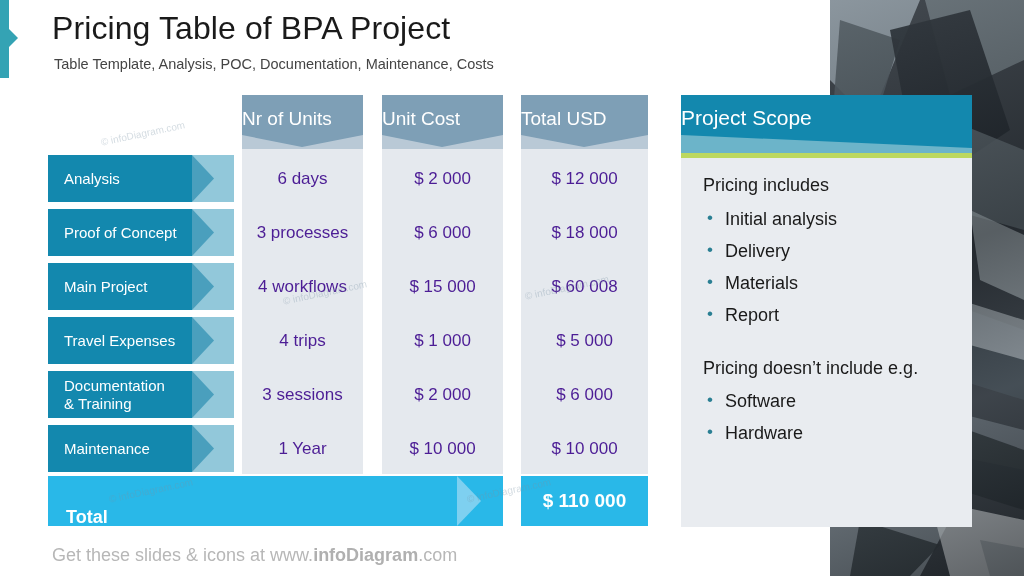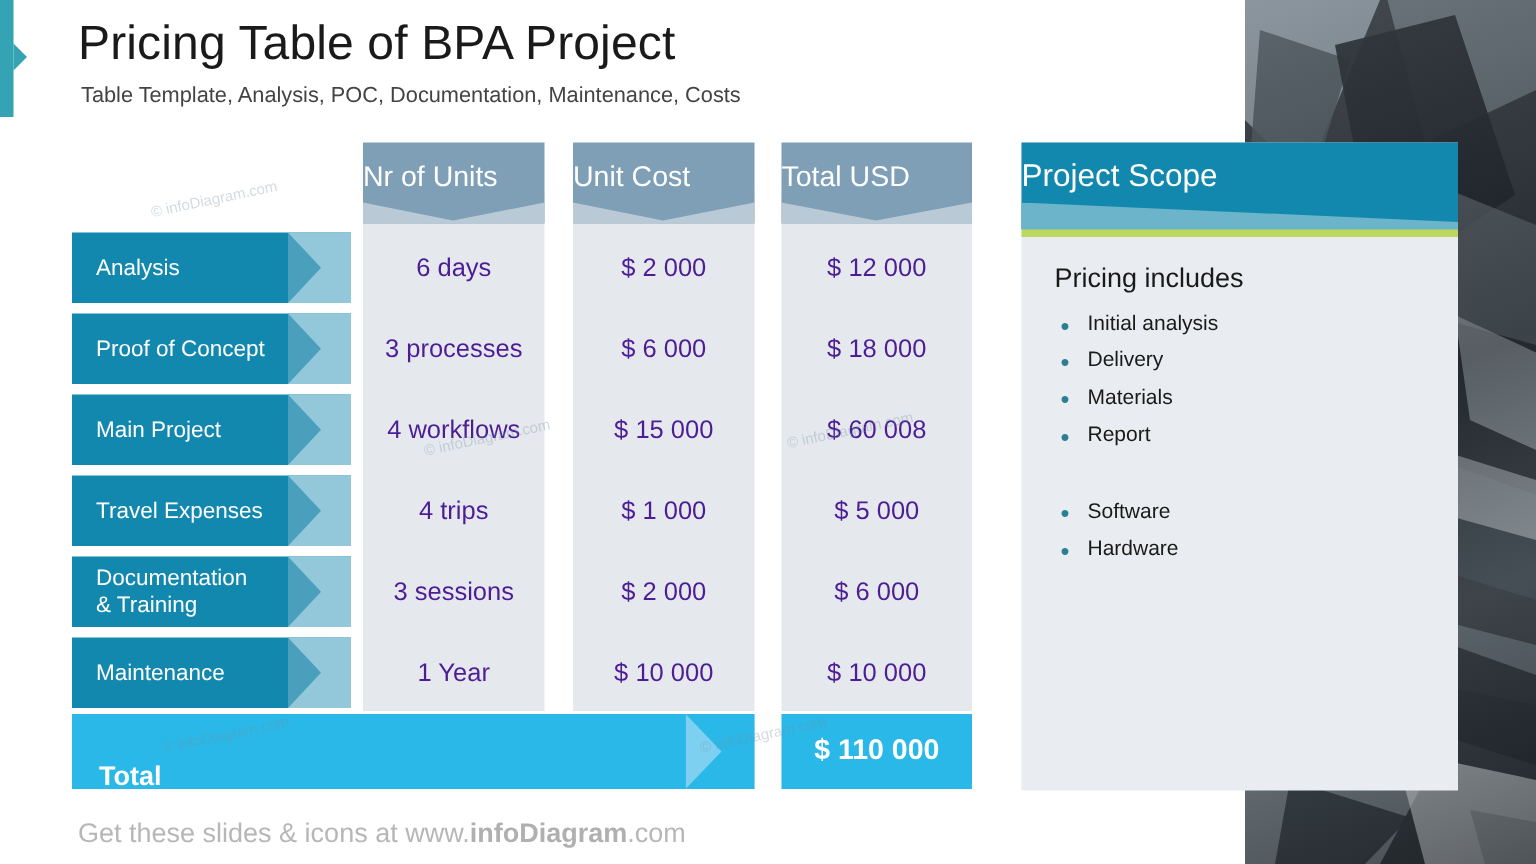--- a/index.html
+++ b/index.html
@@ -110,21 +110,21 @@
   .scope-head .t{
     position:absolute;left:0;top:11px;width:100%;text-align:left;
     color:#fff;font-size:21px;
   }
   .scope-head .notch{position:absolute;left:0;bottom:0;width:100%;height:18px;overflow:hidden;}
   .scope-green{position:absolute;left:0;top:58px;width:291px;height:5px;background:#bcd85f;}
   .scope-body{position:absolute;left:0;top:63px;width:291px;padding:16px 20px 0 22px;box-sizing:border-box;}
   .scope-body .hdr{font-size:18px;color:#1a1a1a;margin:0 0 6px 0;line-height:1.25;}
   .scope-body ul{list-style:none;margin:0 0 0 0;padding:0;}
   .scope-body li{
-    font-size:14px;color:#1a1a1a;line-height:1.78;position:relative;padding-left:22px;
+    font-size:18px;color:#1a1a1a;line-height:1.78;position:relative;padding-left:22px;
   }
   .scope-body li::before{
     content:"•";position:absolute;left:4px;top:0;color:#2a7f93;font-size:17px;
   }
   .scope-gap{height:26px;}
 
   
   .footer{
     position:absolute;left:52px;top:545px;
     font-size:18px;color:#b7b7b7;white-space:nowrap;
@@ -300,20 +300,21 @@
     <div class="scope-green"></div>
     <div class="scope-body">
       <p class="hdr">Pricing includes</p>
       <ul>
         <li>Initial analysis</li>
         <li>Delivery</li>
         <li>Materials</li>
         <li>Report</li>
       </ul>
       <div class="scope-gap"></div>
+      <p class="hdr">Pricing doesn’t include e.g.</p>
       <ul>
         <li>Software</li>
         <li>Hardware</li>
       </ul>
     </div>
   </div>
 
   <div class="wm" style="left:100px;top:128px">© infoDiagram.com</div>
   <div class="wm" style="left:282px;top:287px">© infoDiagram.com</div>
   <div class="wm" style="left:524px;top:282px">© infoDiagram.com</div>

